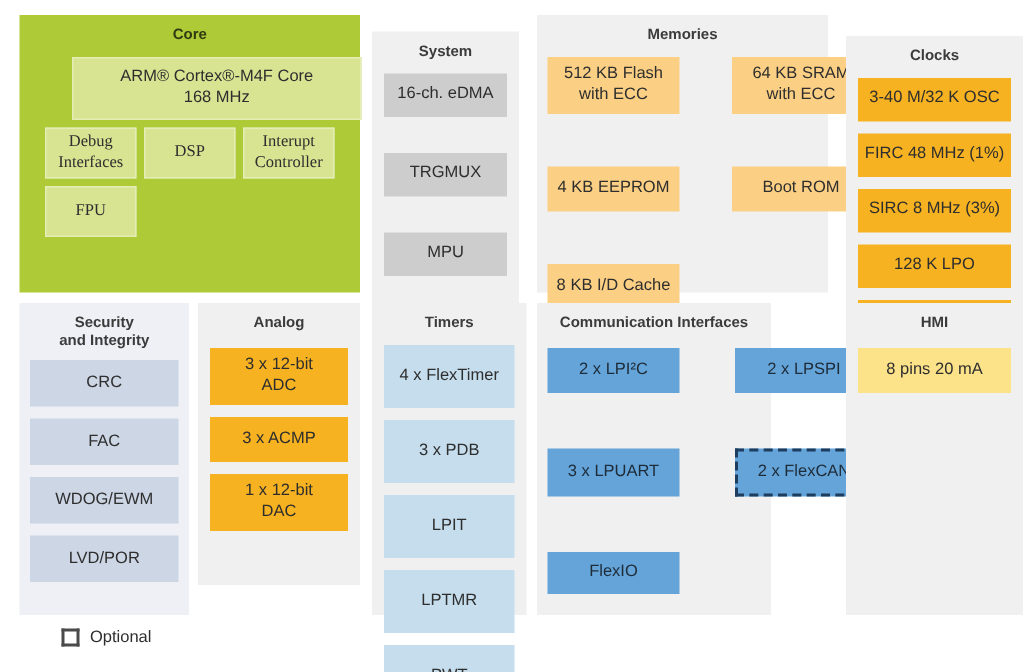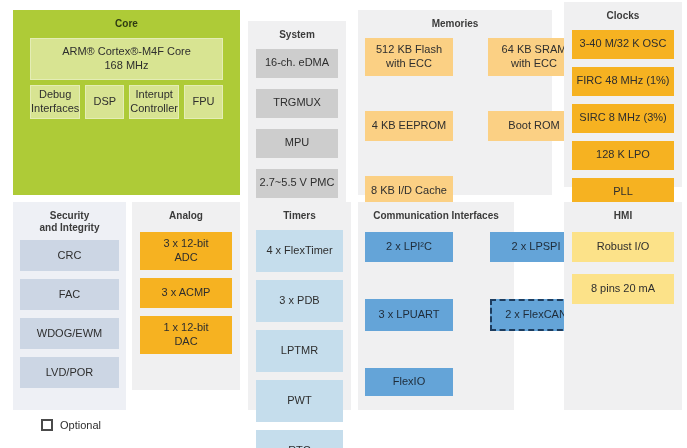--- a/index.html
+++ b/index.html
@@ -16,36 +16,36 @@
   .block{
     box-sizing:border-box;display:flex;align-items:center;justify-content:center;
     text-align:center;font-size:11px;color:#2e2e2e;line-height:1.25;
     white-space:pre-line;width:100%;
   }
 
   
   #panel-core{left:13px;top:10px;width:227px;height:185px;background:#aecb37;}
   #panel-core .title{color:#2f3b12;}
   .core-inner{margin:2px 17px 0;display:flex;flex-direction:column;gap:5px;}
-  .core-cpu{height:42px;background:#d8e492;border:1px solid #e4edb5;}
-  .core-grid{display:grid;grid-template-columns:1fr 1fr 1fr 1fr;gap:5px;}
+  .core-cpu{height:42px;background:#d8e492;border:1px solid #e4edb5;margin-left:18px;}
+  .core-grid{display:grid;grid-template-columns:1fr 1fr 1fr;gap:5px;font-family:Liberation Serif, serif;}
   .core-grid .block{height:34px;background:#d8e492;border:1px solid #e4edb5;}
 
   #panel-system{left:248px;top:21px;width:98px;height:185px;}
-  #panel-system .blocks{gap:11px;margin:2px 8px 0;}
+  #panel-system .blocks{gap:24px;margin:2px 8px 0;}
   #panel-system .block{height:29px;background:#cdcdcd;}
 
   #panel-memories{left:358px;top:10px;width:194px;height:185px;}
   .mem-grid{
     display:grid;grid-template-columns:88px 92px;grid-template-rows:38px 30px 30px;
     column-gap:6px;row-gap:7px;margin:2px 0 0 7px;gap:35px;
   }
   .mem-grid .block{background:#fbd084;}
 
-  #panel-clocks{left:564px;top:2px;width:118px;height:185px;}
+  #panel-clocks{left:564px;top:24px;width:118px;height:185px;}
   #panel-clocks .blocks{gap:8px;margin:2px 8px 0;}
   #panel-clocks .block{height:29px;background:#f6b221;}
 
   
   #panel-security{left:13px;top:202px;width:113px;height:208px;background:#eef0f5;}
   #panel-security .blocks{gap:8px;margin:1px 7px 0;}
   #panel-security .block{height:31px;background:#ccd6e4;}
 
   #panel-analog{left:132px;top:202px;width:108px;height:188px;}
   #panel-analog .blocks{gap:8px;margin:4px 8px 0;}
@@ -149,41 +149,41 @@
       <div class="block tall">1 x 12-bit
 DAC</div>
     </div>
   </div>
 
   <div class="panel" id="panel-timers">
     <div class="title">Timers</div>
     <div class="blocks">
       <div class="block">4 x FlexTimer</div>
       <div class="block">3 x PDB</div>
+      <div class="block">LPIT</div>
       <div class="block">LPTMR</div>
       <div class="block">PWT</div>
       <div class="block">RTC</div>
     </div>
   </div>
 
   <div class="panel" id="panel-comm">
     <div class="title">Communication Interfaces</div>
     <div class="comm-grid">
       <div class="block">2 x LPI²C</div>
       <div class="block">2 x LPSPI</div>
       <div class="block">3 x LPUART</div>
       <div class="block dashed">2 x FlexCAN</div>
       <div class="block span-left">FlexIO</div>
     </div>
   </div>
 
   <div class="panel" id="panel-hmi">
     <div class="title">HMI</div>
     <div class="blocks">
-      <div class="block">Robust I/O</div>
       <div class="block">8 pins 20 mA</div>
     </div>
   </div>
 
   <div class="legend">
     <span class="legend-box"></span>
     <span class="legend-label">Optional</span>
   </div>
 
 </div>

